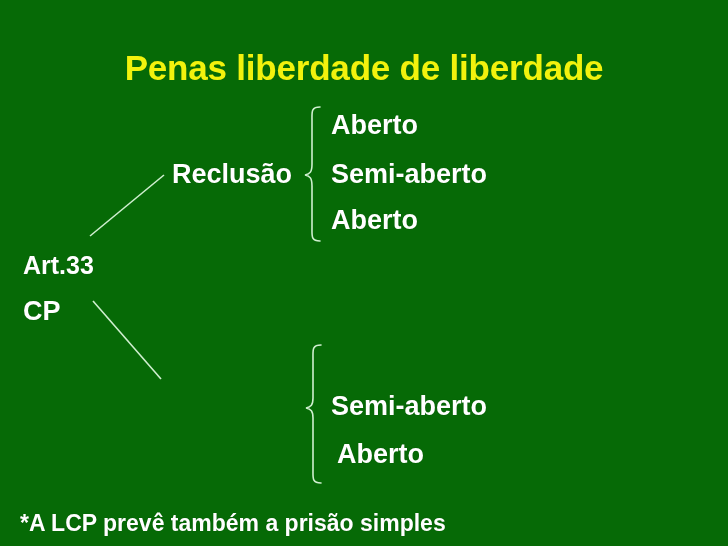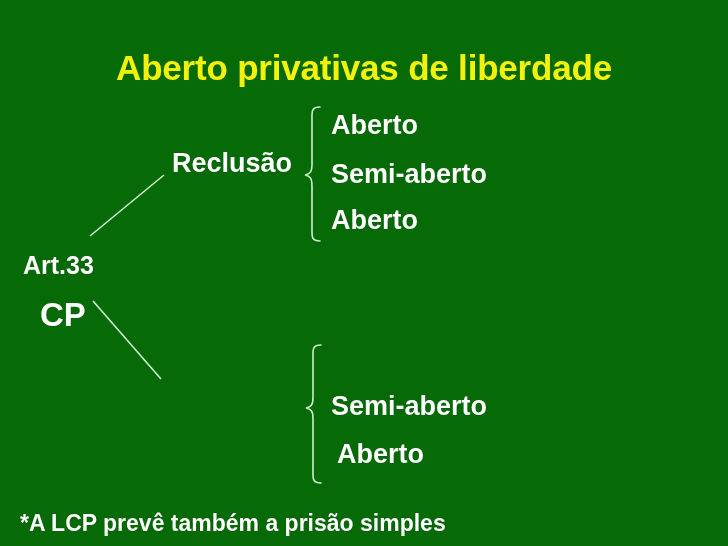--- a/index.html
+++ b/index.html
@@ -31,32 +31,32 @@
     top: 50px;
     width: 728px;
     text-align: center;
     color: #F2F20D;
     font-size: 35px;
     font-weight: bold;
     letter-spacing: -0.2px;
     white-space: nowrap;
     line-height: 1;
   }
-  #reclusao  { left: 172px; top: 150px; font-size: 27px; }
+  #reclusao  { left: 172px; top: 161px; font-size: 27px; }
   #detencao  { left: 169px; top: 393px; font-size: 27px; }
 
   #fechado   { left: 331px; top: 112px; font-size: 27px; }
   #semi1     { left: 331px; top: 161px; font-size: 27px; }
   #aberto1   { left: 331px; top: 207px; font-size: 27px; }
 
   #semi2     { left: 331px; top: 393px; font-size: 27px; }
   #aberto2   { left: 337px; top: 441px; font-size: 27px; }
 
   #art       { left: 23px;  top: 253px; font-size: 25px; }
-  #cp        { left: 23px;  top: 298px; font-size: 33px; margin-left: 17px; }
+  #cp        { left: 23px;  top: 298px; font-size: 27px; }
 
   #footnote  { left: 20px;  top: 488px; font-size: 23px; margin-top: 24px; }
 
   .vec {
     position: absolute;
     left: 0;
     top: 0;
     width: 728px;
     height: 546px;
     pointer-events: none;
@@ -83,21 +83,21 @@
 
     <path d="M 321 345
              C 312 345 313 350 313 358
              L 313 398
              C 313 405 311 407 306 408
              C 311 409 313 411 313 418
              L 313 470
              C 313 478 312 483 321 483" fill="none" stroke="#CFEFCF" stroke-width="1.6" stroke-linecap="round"></path>
   </svg>
 
-  <div id="title">Aberto privativas de liberdade</div>
+  <div id="title">Penas liberdade de liberdade</div>
 
   <div class="txt" id="reclusao">Reclusão</div>
 
   <div class="txt" id="fechado">Aberto</div>
   <div class="txt" id="semi1">Semi-aberto</div>
   <div class="txt" id="aberto1">Aberto</div>
 
   <div class="txt" id="art">Art.33</div>
   <div class="txt" id="cp">CP</div>
 

